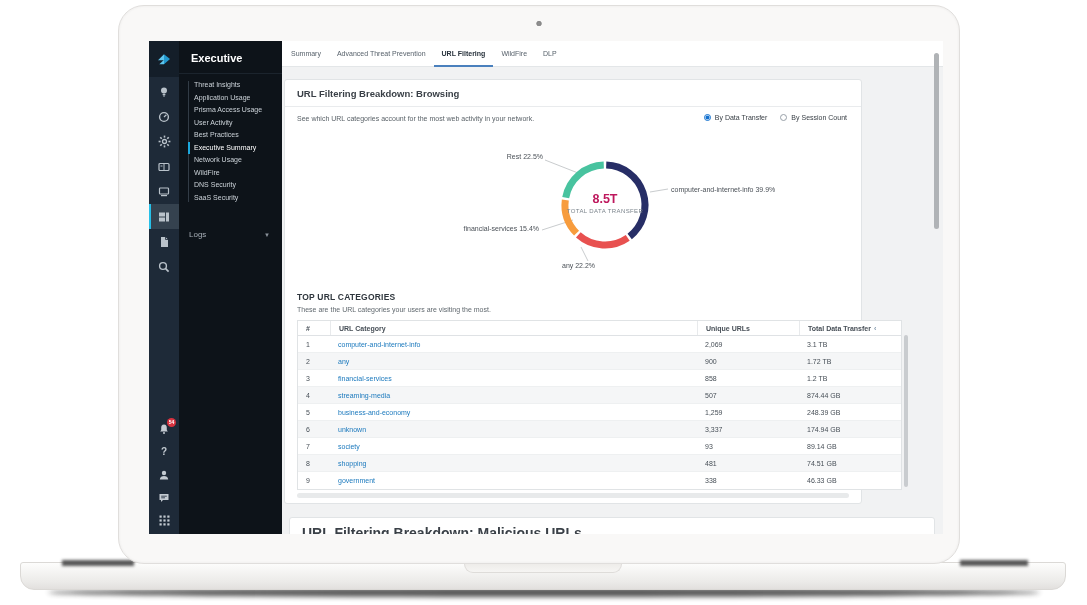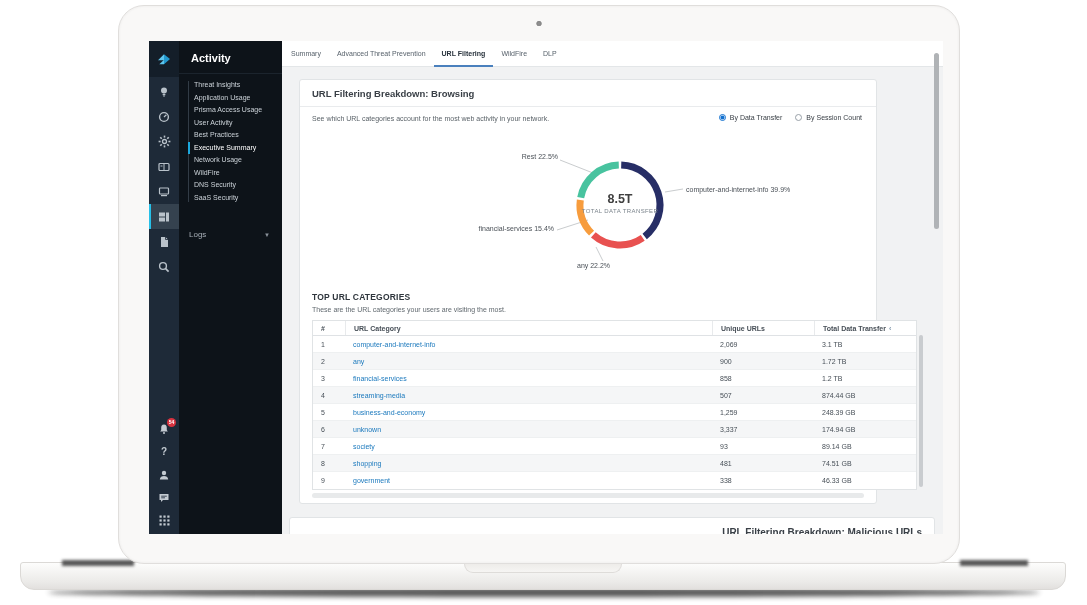--- a/index.html
+++ b/index.html
@@ -43,37 +43,37 @@
   .logs-caret{font-size:6px;color:#8a929a;}
 
   
   .main{position:absolute;left:133px;top:0;width:661px;height:493px;background:#f1f2f3;}
   .tabbar{position:absolute;left:0;top:0;width:661px;height:26px;background:#ffffff;border-bottom:1px solid #e3e6e8;display:flex;padding-left:1px;}
   .tab{height:26px;line-height:26px;padding:0 8px;font-size:7px;color:#57616b;cursor:pointer;white-space:nowrap;}
   .tab.active{color:#27313b;border-bottom:2px solid #4a80bd;font-weight:bold;}
   .main-vscroll{position:absolute;left:652px;top:12px;width:5px;height:176px;background:#b0b3b6;border-radius:3px;cursor:pointer;}
 
   .card{position:absolute;background:#fff;border:1px solid #e1e4e6;border-radius:3px;}
-  .card1{left:17px;top:38px;width:578px;height:425px;}
+  .card1{left:2px;top:38px;width:578px;height:425px;}
   .card2{left:7px;top:476px;width:646px;height:60px;}
   .card-header{height:27px;line-height:27px;border-bottom:1px solid #e9ebed;padding:0 12px;font-size:9.5px;font-weight:bold;color:#3a4047;}
-  .card2 .card-header{border-bottom:none;font-size:10px;line-height:30px;text-align:right;}
+  .card2 .card-header{border-bottom:none;font-size:14px;line-height:30px;}
   .desc-row{position:relative;height:24px;}
   .desc-text{position:absolute;left:12px;top:8px;font-size:7px;color:#5a6268;}
   .radio-group{position:absolute;right:14px;top:7px;display:flex;gap:13px;align-items:center;}
   .radio-opt{display:flex;align-items:center;gap:4px;font-size:7px;color:#3a4047;cursor:pointer;}
   .radio-circle{width:7px;height:7px;border-radius:50%;border:1px solid #98a0a8;background:#fff;position:relative;}
   .radio-opt.selected .radio-circle{border-color:#1371cf;}
   .radio-opt.selected .radio-circle::after{content:"";position:absolute;left:1px;top:1px;width:3px;height:3px;border:0;border-radius:50%;background:#1371cf;box-shadow:0 0 0 .5px #1371cf;}
 
   
   .chart-area{position:absolute;left:0;top:60px;width:646px;height:150px;}
   .chart-area svg{position:absolute;left:0;top:0;}
   .donut-center{position:absolute;left:250px;top:52px;width:140px;text-align:center;pointer-events:none;}
-  .donut-value{font-size:12.5px;font-weight:bold;color:#404040;}
+  .donut-value{font-size:12.5px;font-weight:bold;color:#be185d;}
   .donut-sub{font-size:6px;color:#7a838b;letter-spacing:.4px;margin-top:2px;}
   .dlabel{position:absolute;font-size:7px;color:#4a5057;white-space:nowrap;}
   .dlabel0{left:386px;top:46px;}
   .dlabel1{left:277px;top:122px;}
   .dlabel2{left:134px;width:120px;text-align:right;top:85px;}
   .dlabel3{left:138px;width:120px;text-align:right;top:13px;}
 
   
   .tbl-heading{position:absolute;left:12px;top:212px;font-size:8.5px;font-weight:bold;color:#2f363d;letter-spacing:.2px;}
   .tbl-subheading{position:absolute;left:12px;top:226px;font-size:7px;color:#60686e;}
@@ -215,21 +215,21 @@
                   <rect x="0.5" y="8.3" width="2.2" height="2.2"></rect>
                   <rect x="4.4" y="8.3" width="2.2" height="2.2"></rect>
                   <rect x="8.3" y="8.3" width="2.2" height="2.2"></rect>
                 </g>
               </svg>
           </div>
         </div>
       </aside>
 
       <nav class="menu">
-        <div class="menu-title">Activity</div>
+        <div class="menu-title">Executive</div>
         <div class="menu-items" id="menu-items">
             <div class="menu-item">Threat Insights</div>
             <div class="menu-item">Application Usage</div>
             <div class="menu-item">Prisma Access Usage</div>
             <div class="menu-item">User Activity</div>
             <div class="menu-item">Best Practices</div>
             <div class="menu-item active"><span class="active-bar"></span>Executive Summary</div>
             <div class="menu-item">Network Usage</div>
             <div class="menu-item">WildFire</div>
             <div class="menu-item">DNS Security</div>

